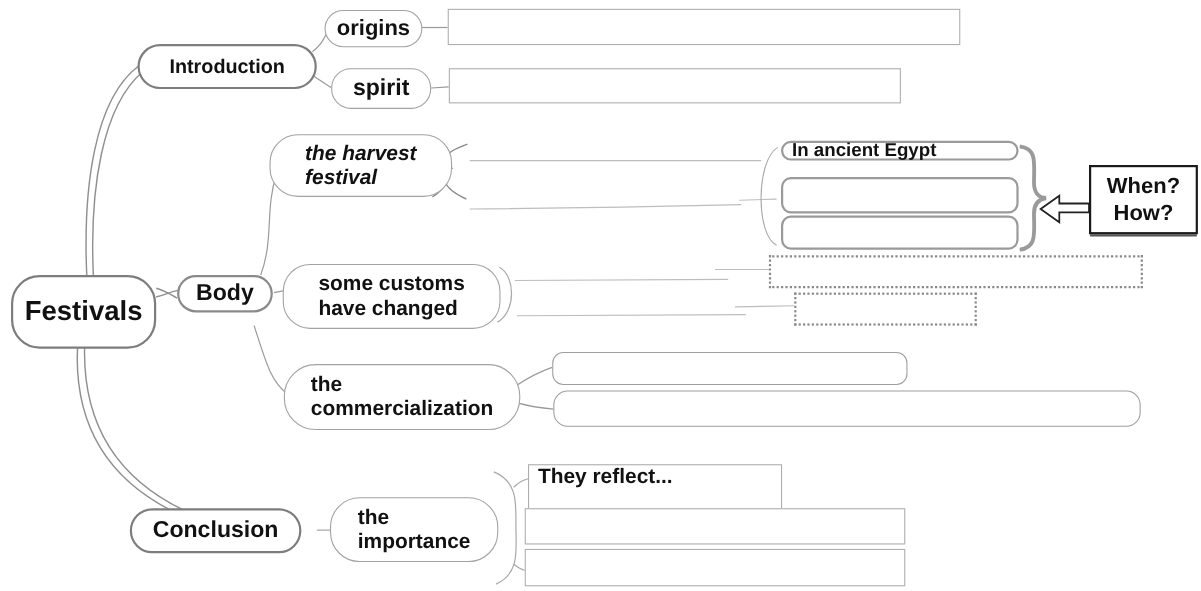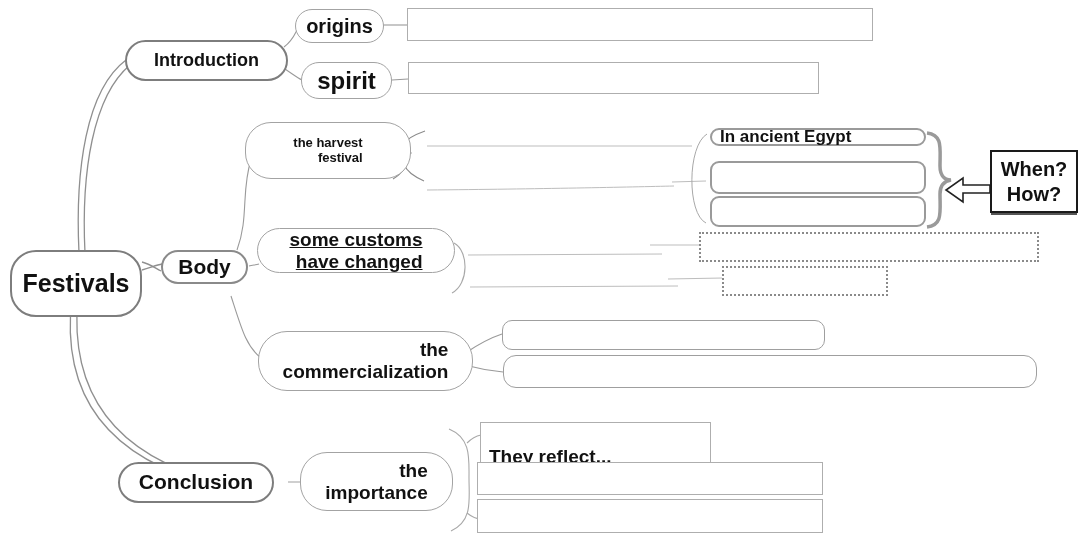--- a/index.html
+++ b/index.html
@@ -5,58 +5,58 @@
   html,body{margin:0;padding:0;background:#fff;}
   .stage{
     position:relative;width:1092px;height:537px;background:#fff;overflow:hidden;
     font-family:"Liberation Sans","DejaVu Sans",sans-serif;color:#111;
   }
   svg.conn{position:absolute;left:0;top:0;z-index:1;}
   .node,.sqbox,.rbox,.dotted,.callout{position:absolute;box-sizing:border-box;background:#fff;z-index:2;}
   .node{
     border:1.4px solid #a3a3a3;border-radius:26px;
     display:flex;align-items:center;justify-content:center;
-    font-weight:bold;text-align:right;white-space:pre-line;line-height:1.15;
+    font-weight:bold;text-align:left;white-space:pre-line;line-height:1.15;
   }
   .node.main{border:2.5px solid #7d7d7d;}
   .sqbox{border:1.3px solid #aeaeae;}
   .rbox{border:2px solid #9a9a9a;border-radius:9px;display:flex;align-items:center;}
   .dotted{border:2px dotted #8a8a8a;}
   .slot-text{font-weight:bold;font-size:17px;padding-left:8px;white-space:nowrap;}
   .callout{
     border:2.2px solid #1a1a1a;display:flex;align-items:center;justify-content:center;
     font-weight:bold;font-size:20px;text-align:center;white-space:pre-line;line-height:1.25;
     box-shadow:0 3px 0 -1px #555;
   }
   
   #festivals{left:10px;top:250px;width:132px;height:67px;font-size:25px;}
   #introduction{left:125px;top:40px;width:163px;height:41px;font-size:18px;border-radius:21px;}
   #body{left:161px;top:250px;width:87px;height:34px;font-size:21px;border:2px solid #8a8a8a;border-radius:23px;}
   #conclusion{left:118px;top:462px;width:156px;height:41px;font-size:21px;border-radius:21px;}
   #origins{left:295px;top:9px;width:89px;height:34px;font-size:20px;border-radius:17px;}
-  #spirit{left:301px;top:62px;width:91px;height:37px;font-size:24px;border-radius:18px;}
-  #harvest{left:245px;top:122px;width:166px;height:57px;font-size:13px;}
-  #customs{left:257px;top:228px;width:198px;height:45px;font-size:19px;border-radius:25px;text-decoration:underline;}
+  #spirit{left:301px;top:62px;width:91px;height:37px;font-size:21px;border-radius:18px;}
+  #harvest{left:245px;top:122px;width:166px;height:57px;font-size:19px;font-style:italic;}
+  #customs{left:257px;top:240px;width:198px;height:59px;font-size:19px;border-radius:25px;}
   #comm{left:258px;top:331px;width:215px;height:60px;font-size:19px;border-radius:29px;}
   #importance{left:300px;top:452px;width:153px;height:59px;font-size:19px;border-radius:27px;}
   
   #origins-box{left:407px;top:8px;width:466px;height:33px;}
   #spirit-box{left:408px;top:62px;width:411px;height:32px;}
   #egypt1{left:710px;top:128px;width:216px;height:18px;}
   #egypt2{left:710px;top:161px;width:216px;height:33px;}
   #egypt3{left:710px;top:196px;width:216px;height:31px;}
   #dotted-big{left:699px;top:232px;width:340px;height:30px;}
   #dotted-small{left:722px;top:266px;width:166px;height:30px;}
   #comm-box1{left:502px;top:320px;width:323px;height:30px;border:1.6px solid #9f9f9f;border-radius:10px;}
   #comm-box2{left:503px;top:355px;width:534px;height:33px;border:1.6px solid #9f9f9f;border-radius:13px;}
-  #reflect-box{left:480px;top:422px;width:231px;height:47px;display:flex;align-items:flex-end;}
+  #reflect-box{left:480px;top:422px;width:231px;height:47px;display:flex;align-items:flex-start;}
   #reflect-box .slot-text{font-size:19px;}
   #concl-box2{left:477px;top:462px;width:346px;height:33px;}
   #concl-box3{left:477px;top:499px;width:346px;height:34px;}
-  #whenhow{left:990px;top:150px;width:88px;height:63px;}
+  #whenhow{left:990px;top:150px;width:99px;height:63px;}
 </style>
 </head>
 <body>
 
 <div class="stage">
 
   <svg class="conn" width="1092" height="537" viewBox="0 0 1092 537" fill="none" stroke="#8f8f8f" stroke-width="1.3">
 
     <g>
       <path d="M79,253 C75,170 86,90 126,60"></path>

